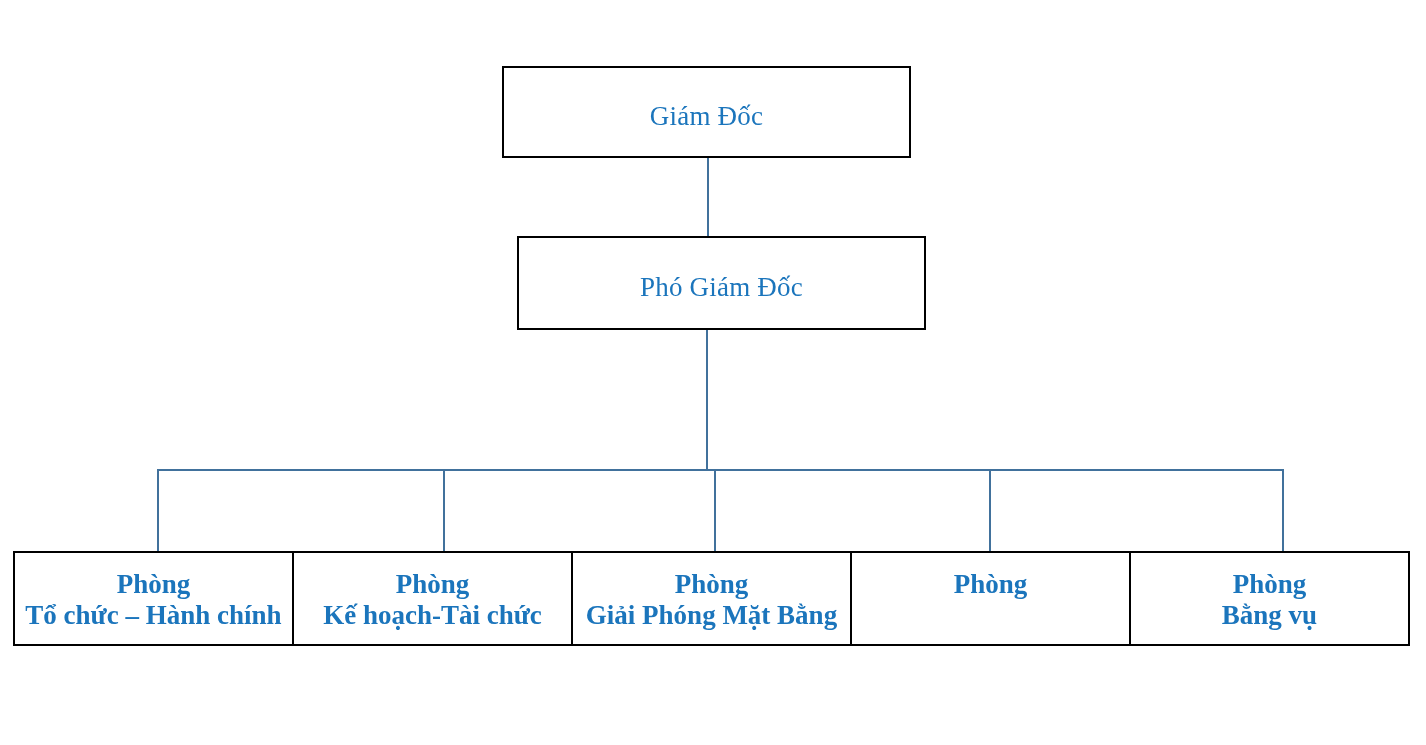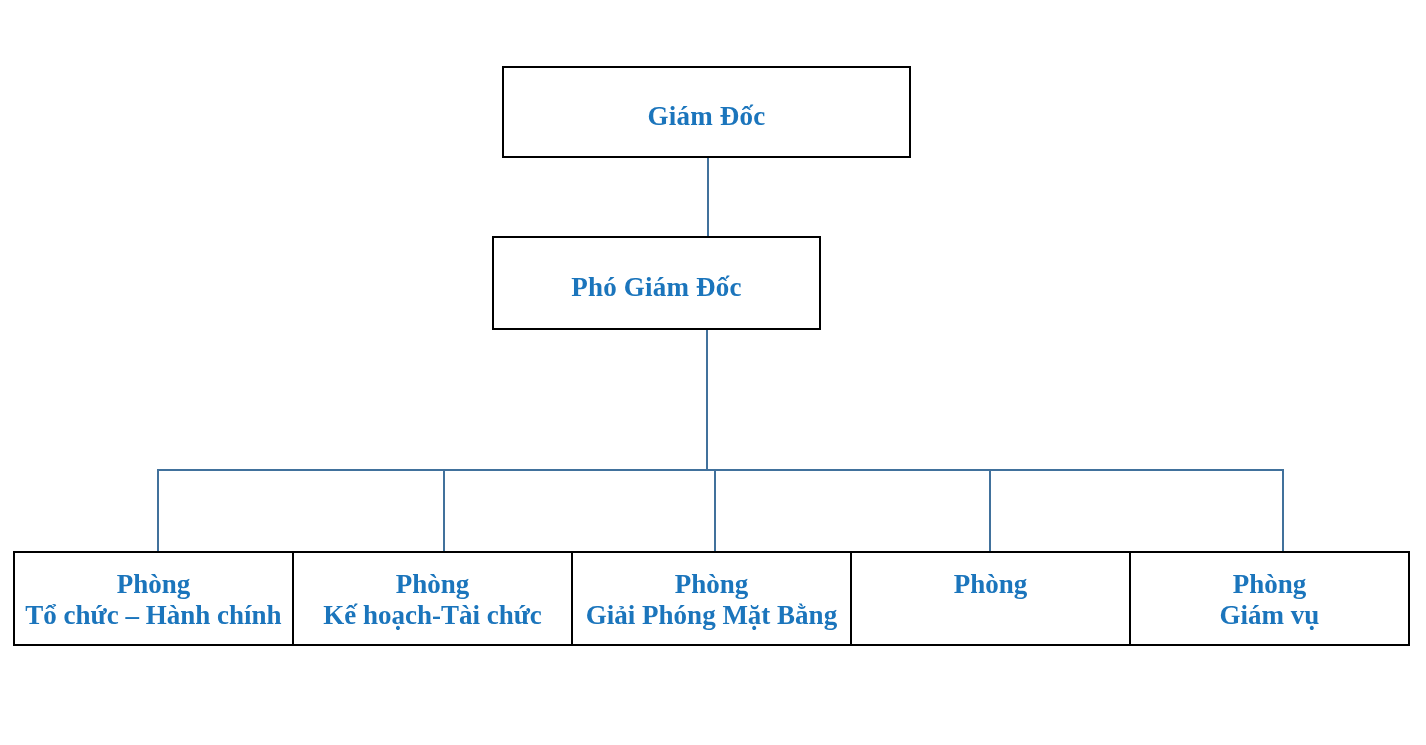--- a/index.html
+++ b/index.html
@@ -20,28 +20,28 @@
   .node-box {
     position: absolute;
     border: 2px solid var(--box-border);
     background: #ffffff;
     display: flex;
     align-items: center;
     justify-content: center;
   }
   .node-label {
     color: var(--text-blue);
-    font-weight: bold;
+    font-weight: normal;
     font-size: 27px;
     text-align: left;
     letter-spacing: 0.2px;
     margin-top: 8px;
   }
   .box-director   { left: 502px; top: 66px;  width: 409px; height: 92px; }
-  .box-deputy     { left: 492px; top: 236px; width: 329px; height: 94px; }
+  .box-deputy     { left: 517px; top: 236px; width: 409px; height: 94px; }
 
   .connector { position: absolute; background: var(--connector); }
   .conn-v { width: 2px; }
   .conn-h { height: 2px; }
   .conn-director-deputy { left: 707px; top: 158px; height: 78px; }
   .conn-deputy-rail     { left: 706px; top: 330px; height: 141px; }
   .conn-rail            { left: 157px; top: 469px; width: 1127px; }
   .drop-1 { left: 157px;  top: 471px; height: 81px; }
   .drop-2 { left: 443px;  top: 471px; height: 81px; }
   .drop-3 { left: 714px;  top: 471px; height: 81px; }
@@ -115,18 +115,18 @@
       <span class="dept-line">Giải Phóng Mặt Bằng</span>
       <span class="dept-line"></span>
     </div>
 
     <div class="dept-box">
       <span class="dept-line">Phòng</span>
     </div>
 
     <div class="dept-box">
       <span class="dept-line">Phòng</span>
-      <span class="dept-line">Giám vụ</span>
+      <span class="dept-line">Bằng vụ</span>
       <span class="dept-line"></span>
     </div>
 
   </div>
 </div>
 
 </body></html>

